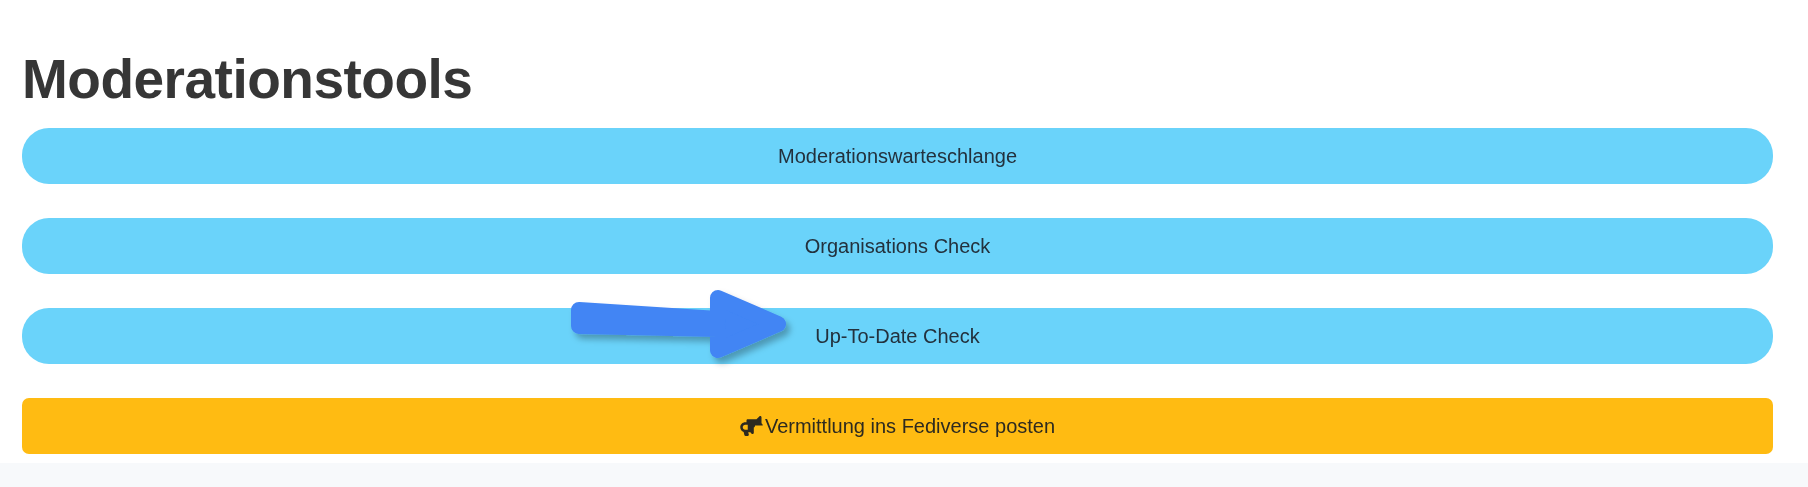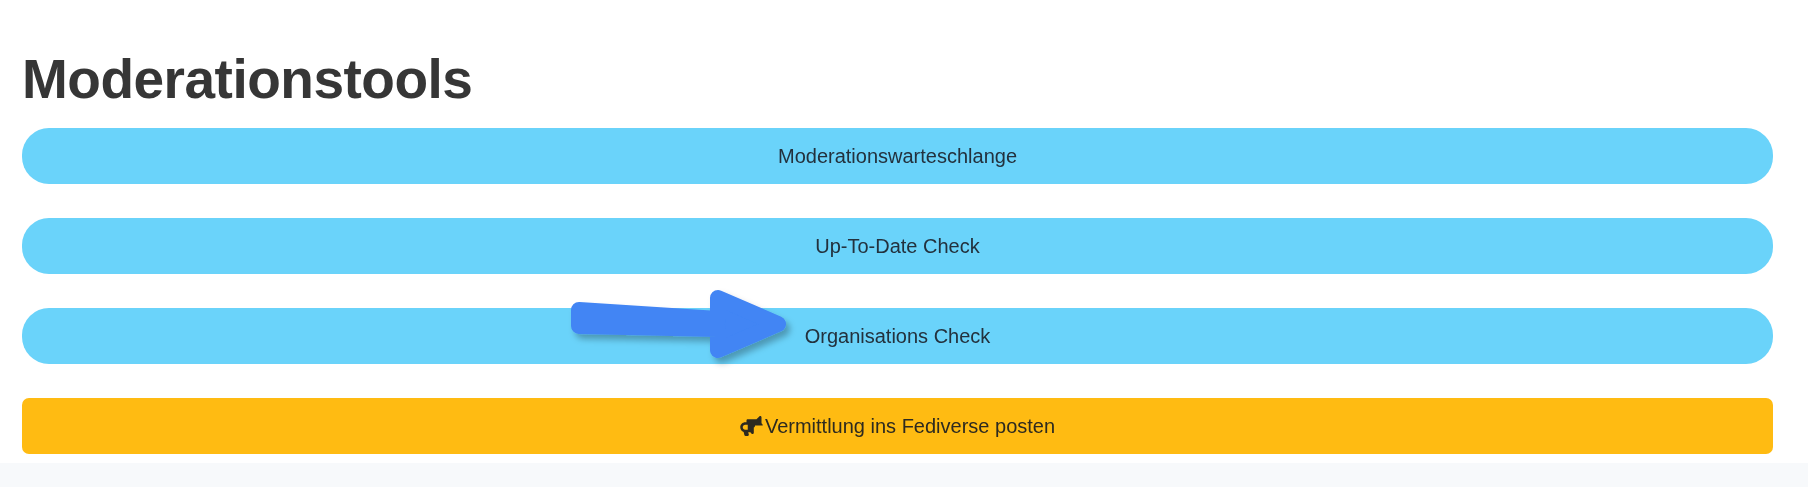--- a/index.html
+++ b/index.html
@@ -129,25 +129,25 @@
 
   <h1 class="page-title">Moderationstools</h1>
 
   <div class="button-stack">
 
     <button class="tool-button info">
       <span class="btn-label">Moderationswarteschlange</span>
     </button>
 
     <button class="tool-button info">
-      <span class="btn-label">Up-To-Date Check</span>
+      <span class="btn-label">Organisations Check</span>
     </button>
 
     <button class="tool-button info">
-      <span class="btn-label">Organisations Check</span>
+      <span class="btn-label">Up-To-Date Check</span>
     </button>
 
     <button class="tool-button warning">
       <span class="bullhorn-icon">
         <svg viewBox="0 0 576 512" aria-hidden="true">
           <path fill="currentColor" d="M576 240c0-23.6-12.9-44.3-32-55.4V32.1c0-13.3-8.2-25.3-20.7-30-12.5-4.7-26.6-1.1-35.4 9L415.4 80H192c-17.7 0-32 14.3-32 32v48h-32C57.3 160 0 217.3 0 288c0 56.4 36.5 104.2 87.1 121.2l18.3 76.3c3.5 14.5 16.4 24.5 31.1 24.5h51.7c20.8 0 35.9-19.8 30.4-39.9L203.5 416h55.3l32.2 36.8c8.8 10.1 22.9 13.7 35.4 9 12.5-4.7 20.7-16.7 20.7-30V295.4c19.1-11.1 32-31.8 32-55.4zM192 352H128c-35.3 0-64-28.7-64-64s28.7-64 64-64h64v128z"></path>
         </svg>
       </span>
       <span class="btn-label">Vermittlung ins Fediverse posten</span>
     </button>

